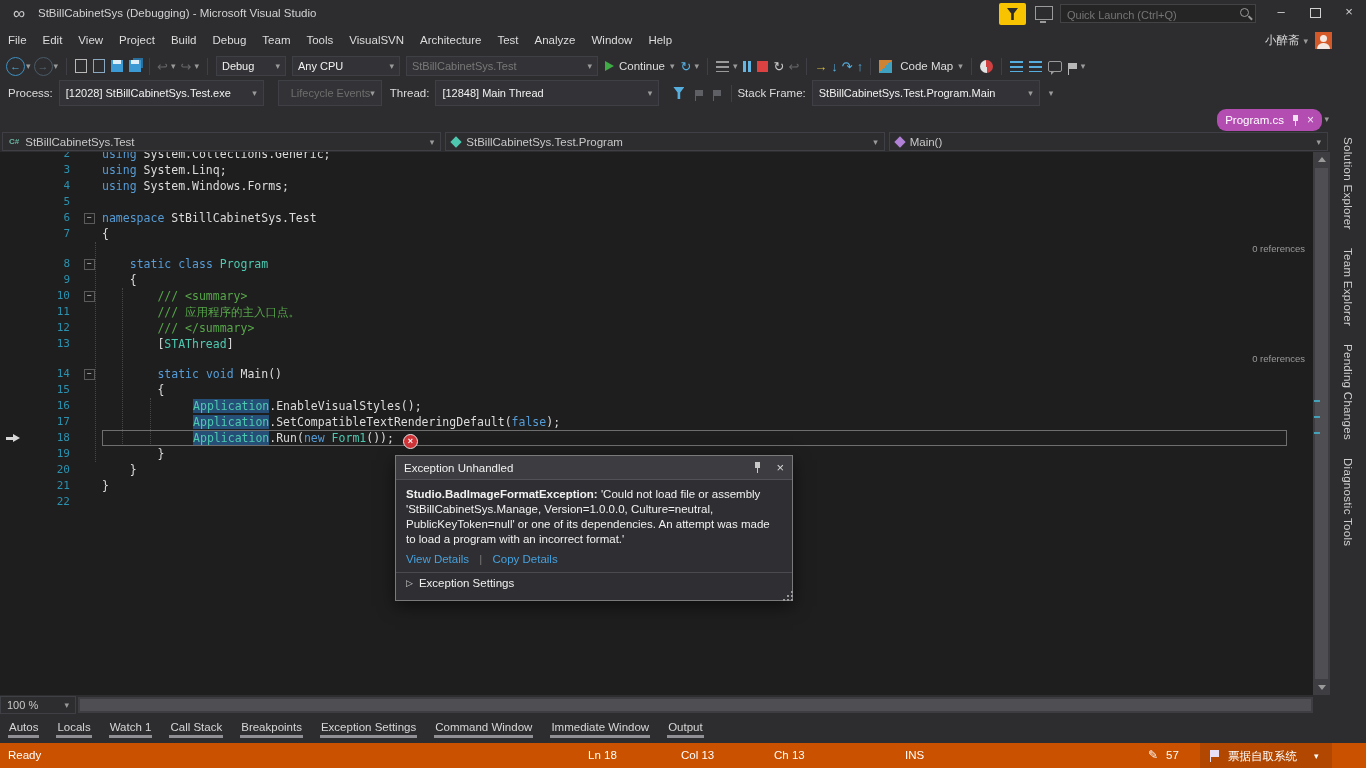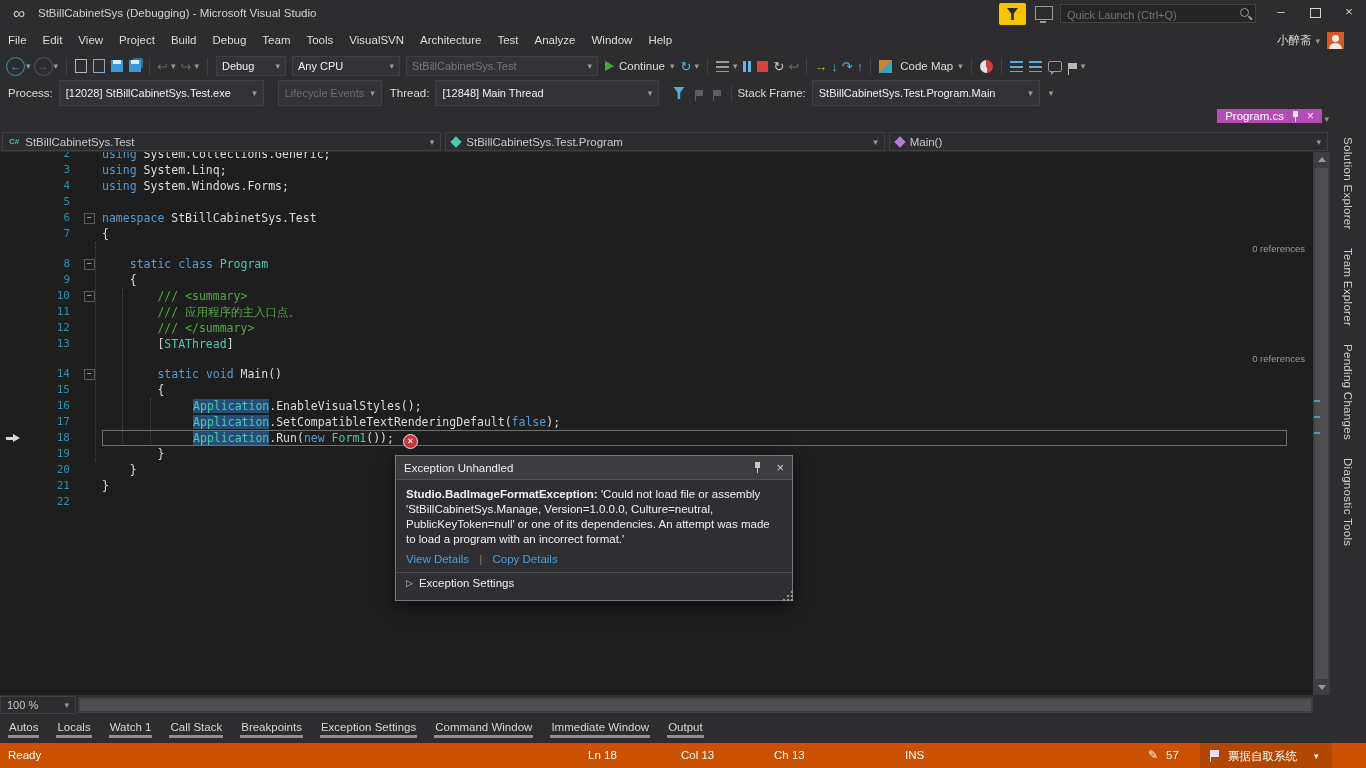--- a/index.html
+++ b/index.html
@@ -19,21 +19,21 @@
   .quick-launch input{position:absolute;left:4px;top:1px;width:165px;height:15px;background:transparent;border:none;outline:none;
       color:#9a9a9a;font-size:11px;font-family:"Liberation Sans",sans-serif;}
   .search-glyph{position:absolute;right:6px;top:3px;width:7px;height:7px;border:1.5px solid #9a9a9a;border-radius:50%;}
   .search-glyph::after{content:"";position:absolute;left:7px;top:8px;width:5px;height:1.5px;background:#9a9a9a;transform:rotate(45deg);}
   .win-btn{position:absolute;top:0;width:34px;height:26px;text-align:center;line-height:24px;color:#d0d0d0;font-size:13px;}
   .win-min{left:1264px;}
   .win-max{left:1298px;}
   .max-glyph{display:inline-block;width:9px;height:8px;border:1px solid #d0d0d0;margin-top:8px;}
   .win-close{left:1332px;}
   
-  .menubar{position:absolute;top:28px;left:0;right:0;height:25px;display:flex;align-items:center;}
+  .menubar{position:absolute;top:28px;left:0;right:12px;height:25px;display:flex;align-items:center;}
   .menu-item{padding:0 8px;line-height:25px;font-size:11.5px;color:#dcdcdc;}
   .menu-user{position:absolute;right:46px;top:0;line-height:25px;font-size:11.5px;color:#dcdcdc;}
   .menu-user .caret{margin-left:4px;color:#9a9a9a;}
   .avatar{position:absolute;right:22px;top:4px;width:17px;height:17px;background:#d35a28;overflow:hidden;}
   .avatar::before{content:"";position:absolute;left:5px;top:3px;width:7px;height:7px;border-radius:50%;background:#f3e9e2;}
   .avatar::after{content:"";position:absolute;left:2px;top:11px;width:13px;height:8px;border-radius:6px 6px 0 0;background:#f3e9e2;}
   
   .toolbar{position:absolute;top:53px;left:0;right:0;height:26px;display:flex;align-items:center;padding-left:6px;}
   .tb-sep{width:1px;height:17px;background:#3f3f46;margin:0 5px;flex:none;}
   .nav-circle{width:17px;height:17px;border-radius:50%;border:1px solid #3c8fc0;color:#55aede;font-size:11px;
@@ -67,27 +67,27 @@
   .ico-lines{width:13px;height:11px;background:repeating-linear-gradient(#55aede 0 2px,transparent 2px 5px);}
   .ico-lines.gray{background:repeating-linear-gradient(#9a9a9a 0 2px,transparent 2px 5px);}
   .ico-bubble{width:12px;height:9px;border:1px solid #9a9a9a;border-radius:2px;}
   .ico-bubble::after{content:"";position:absolute;left:2px;bottom:-4px;border:2px solid transparent;border-top-color:#9a9a9a;border-left-color:#9a9a9a;}
   .ico-flag{width:9px;height:6px;background:#b8b8b8;}
   .ico-flag::after{content:"";position:absolute;left:0;top:0;width:1px;height:12px;background:#b8b8b8;}
   
   .debugbar{position:absolute;top:79px;left:0;right:0;height:28px;display:flex;align-items:center;padding-left:8px;font-size:11.5px;color:#dcdcdc;}
   .dbg-combo{height:20px;background:#333337;border:1px solid #3f3f46;box-sizing:border-box;display:flex;align-items:center;
       justify-content:space-between;padding:12px 6px;margin:0 8px 0 6px;font-size:11px;color:#f1f1f1;flex:none;}
-  .dbg-combo.dim{color:#6e6e6e;}
+  .dbg-combo.dim{color:#6e6e6e;justify-content:flex-end;}
   .funnel{width:11px;height:12px;background:#55aede;clip-path:polygon(0 0,100% 0,62% 45%,62% 100%,38% 100%,38% 45%);margin:0 6px;flex:none;}
   .dbg-flag{width:8px;height:6px;background:#5f5f66;position:relative;margin:0 5px;flex:none;}
   .dbg-flag::after{content:"";position:absolute;left:0;top:0;width:1px;height:11px;background:#5f5f66;}
   
   .docwell{position:absolute;top:107px;left:0;width:1330px;height:608px;}
-  .doc-tab{position:absolute;right:8px;top:2px;height:14px;background:#b34db2;display:flex;align-items:center;gap:7px;padding:0 8px;}
+  .doc-tab{position:absolute;right:8px;top:2px;height:22px;background:#b34db2;display:flex;align-items:center;gap:7px;padding:0 8px;border-radius:9px;}
   .doc-tab-label{font-size:11.5px;color:#fff;}
   .pin-icon{position:relative;width:9px;height:11px;}
   .pin-icon::before{content:"";position:absolute;left:2px;top:0;width:5px;height:6px;background:#f0e2f0;}
   .pin-icon::after{content:"";position:absolute;left:4px;top:6px;width:1px;height:5px;background:#f0e2f0;}
   .tab-close{color:#f4e4f4;font-size:12px;line-height:12px;}
   .tab-strip-caret{position:absolute;right:1px;top:7px;color:#9a9a9a;font-size:9px;}
   .navrow{position:absolute;left:0;right:0;top:24px;height:21px;display:flex;gap:4px;padding:1px 2px;box-sizing:border-box;}
   .nav-combo{flex:1;height:19px;background:#2d2d30;border:1px solid #3f3f46;box-sizing:border-box;display:flex;align-items:center;
       padding:0 6px;font-size:11.5px;color:#c8c8c8;}
   .nav-combo .caret{margin-left:auto;}

